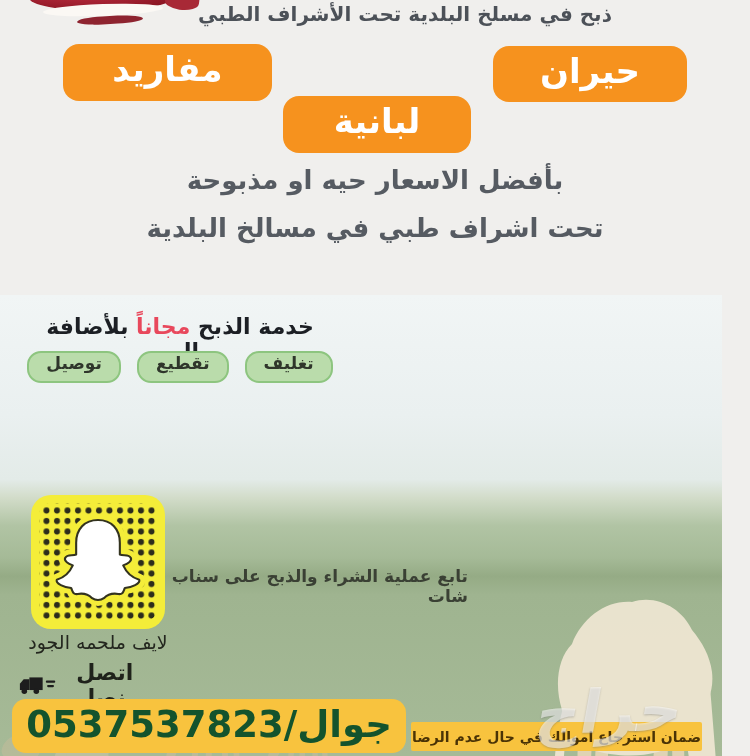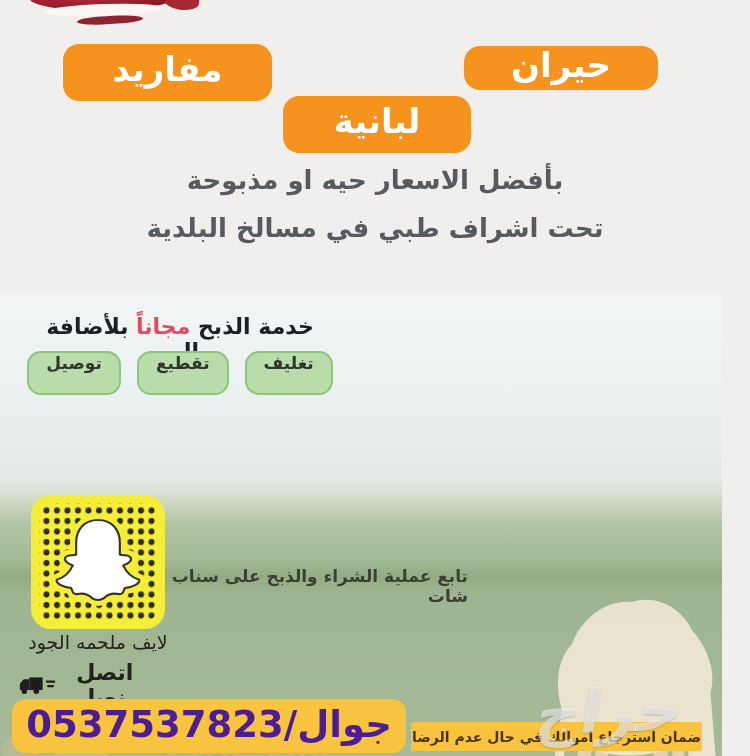--- a/index.html
+++ b/index.html
@@ -18,21 +18,21 @@
     border-radius:50%;transform:rotate(-2deg);}
   .meat-sliver{position:absolute;left:52px;top:24px;width:66px;height:8px;background:#8e2430;
     border-radius:50% 50% 50% 50%/70% 70% 60% 60%;transform:rotate(-3deg);}
   
   .top-note{position:absolute;top:2px;left:150px;width:510px;text-align:center;
     font-size:20px;font-weight:bold;color:#4c5158;}
   
   .cat-btn{position:absolute;background:var(--accent-orange,#f6921e);color:#fff;
     font-weight:bold;font-size:34px;border-radius:16px;display:flex;align-items:center;
     justify-content:center;padding-bottom:7px;box-sizing:border-box;cursor:pointer;}
-  .btn-heran{left:464px;top:46px;width:194px;height:44px;}
+  .btn-heran{left:493px;top:46px;width:194px;height:56px;}
   .btn-mafareed{left:63px;top:44px;width:209px;height:57px;}
   .btn-labaniya{left:283px;top:96px;width:188px;height:57px;}
   
   .body-text{position:absolute;top:156px;left:0;width:100%;text-align:center;
     font-size:26px;font-weight:bold;color:#565b62;line-height:48px;}
   
   .photo{position:absolute;top:295px;left:0;width:722px;height:461px;
     background:linear-gradient(180deg,
       #f1f5f5 0%,#eaf0f0 26%,#e3ebe8 40%,#d2dcc9 44%,
       #b1c4a4 50%,#a5ba97 57%,#95ab85 61%,#9fb490 65%,#a6ba97 100%);}
@@ -42,34 +42,34 @@
   .camel-b{left:258px;top:412px;width:80px;height:70px;opacity:.5;}
   .camel-c{left:44px;top:416px;width:74px;height:82px;opacity:.45;}
   .camel-d{left:-14px;top:428px;width:60px;height:62px;opacity:.4;}
   
   .offer{position:absolute;top:314px;left:24px;width:312px;text-align:center;
     font-size:22px;font-weight:bold;color:#1c1f24;z-index:2;}
   .offer .free{color:var(--highlight-red,#e8485c);}
   .services{position:absolute;top:351px;left:24px;width:312px;display:flex;
     justify-content:center;gap:16px;direction:rtl;z-index:2;}
   .pill{background:var(--pill-green-bg,#badcab);border:2px solid var(--pill-green-border,#8dc57f);
-    border-radius:14px;padding:0 17px 20px;font-size:17px;font-weight:bold;color:#2f362b;cursor:pointer;}
+    border-radius:14px;padding:0 17px 8px;font-size:17px;font-weight:bold;color:#2f362b;cursor:pointer;}
   
   .snapcode{position:absolute;left:31px;top:495px;width:134px;height:134px;cursor:pointer;z-index:2;}
   .snap-caption{position:absolute;left:10px;top:631px;width:176px;text-align:center;
     font-size:19px;font-weight:normal;color:#23261e;z-index:2;}
   .follow-text{position:absolute;left:162px;top:566px;width:306px;text-align:right;
     font-size:17px;font-weight:bold;color:#3a4034;direction:rtl;z-index:2;}
   .call-line{position:absolute;left:18px;top:660px;width:160px;display:flex;direction:ltr;
     align-items:center;gap:19px;z-index:2;}
   .call-line .txt{font-size:22px;font-weight:bold;color:#1f221b;}
   
   .phone-bar{position:absolute;left:12px;top:699px;width:394px;height:54px;
     background:var(--bar-yellow,#f8c33e);border-radius:14px;display:flex;align-items:center;
-    justify-content:center;font-size:37px;font-weight:bold;color:#4c1d95;direction:rtl;
+    justify-content:center;font-size:37px;font-weight:bold;color:#14532d;direction:rtl;
     padding-bottom:4px;box-sizing:border-box;z-index:4;cursor:pointer;}
   .guarantee{position:absolute;left:411px;top:722px;width:291px;height:29px;
     background:var(--bar-yellow,#f8c33e);border-radius:2px;display:flex;align-items:center;
     justify-content:center;font-size:14px;font-weight:bold;color:#4a3306;direction:rtl;
     white-space:nowrap;z-index:4;}
   .watermark{position:absolute;left:470px;top:676px;width:280px;text-align:center;
     font-size:60px;font-weight:bold;color:rgba(255,255,255,.55);
     text-shadow:0 1px 2px rgba(110,110,110,.4);transform:skewX(-12deg) rotate(-2deg);
     letter-spacing:8px;z-index:5;pointer-events:none;}
 </style>
@@ -78,20 +78,21 @@
 
 <div class="poster">
 
   <div class="meat">
     <div class="meat-red"></div>
     <div class="meat-red2"></div>
     <div class="meat-fat"></div>
     <div class="meat-sliver"></div>
   </div>
 
+  <div class="top-note">ذبح في مسلخ البلدية تحت الأشراف الطبي</div>
 
   <div class="cat-btn btn-heran">حيران</div>
   <div class="cat-btn btn-mafareed">مفاريد</div>
   <div class="cat-btn btn-labaniya">لبانية</div>
 
   <div class="body-text">
     <div>بأفضل الاسعار حيه او مذبوحة</div>
     <div>تحت اشراف طبي في مسالخ البلدية</div>
   </div>
 

